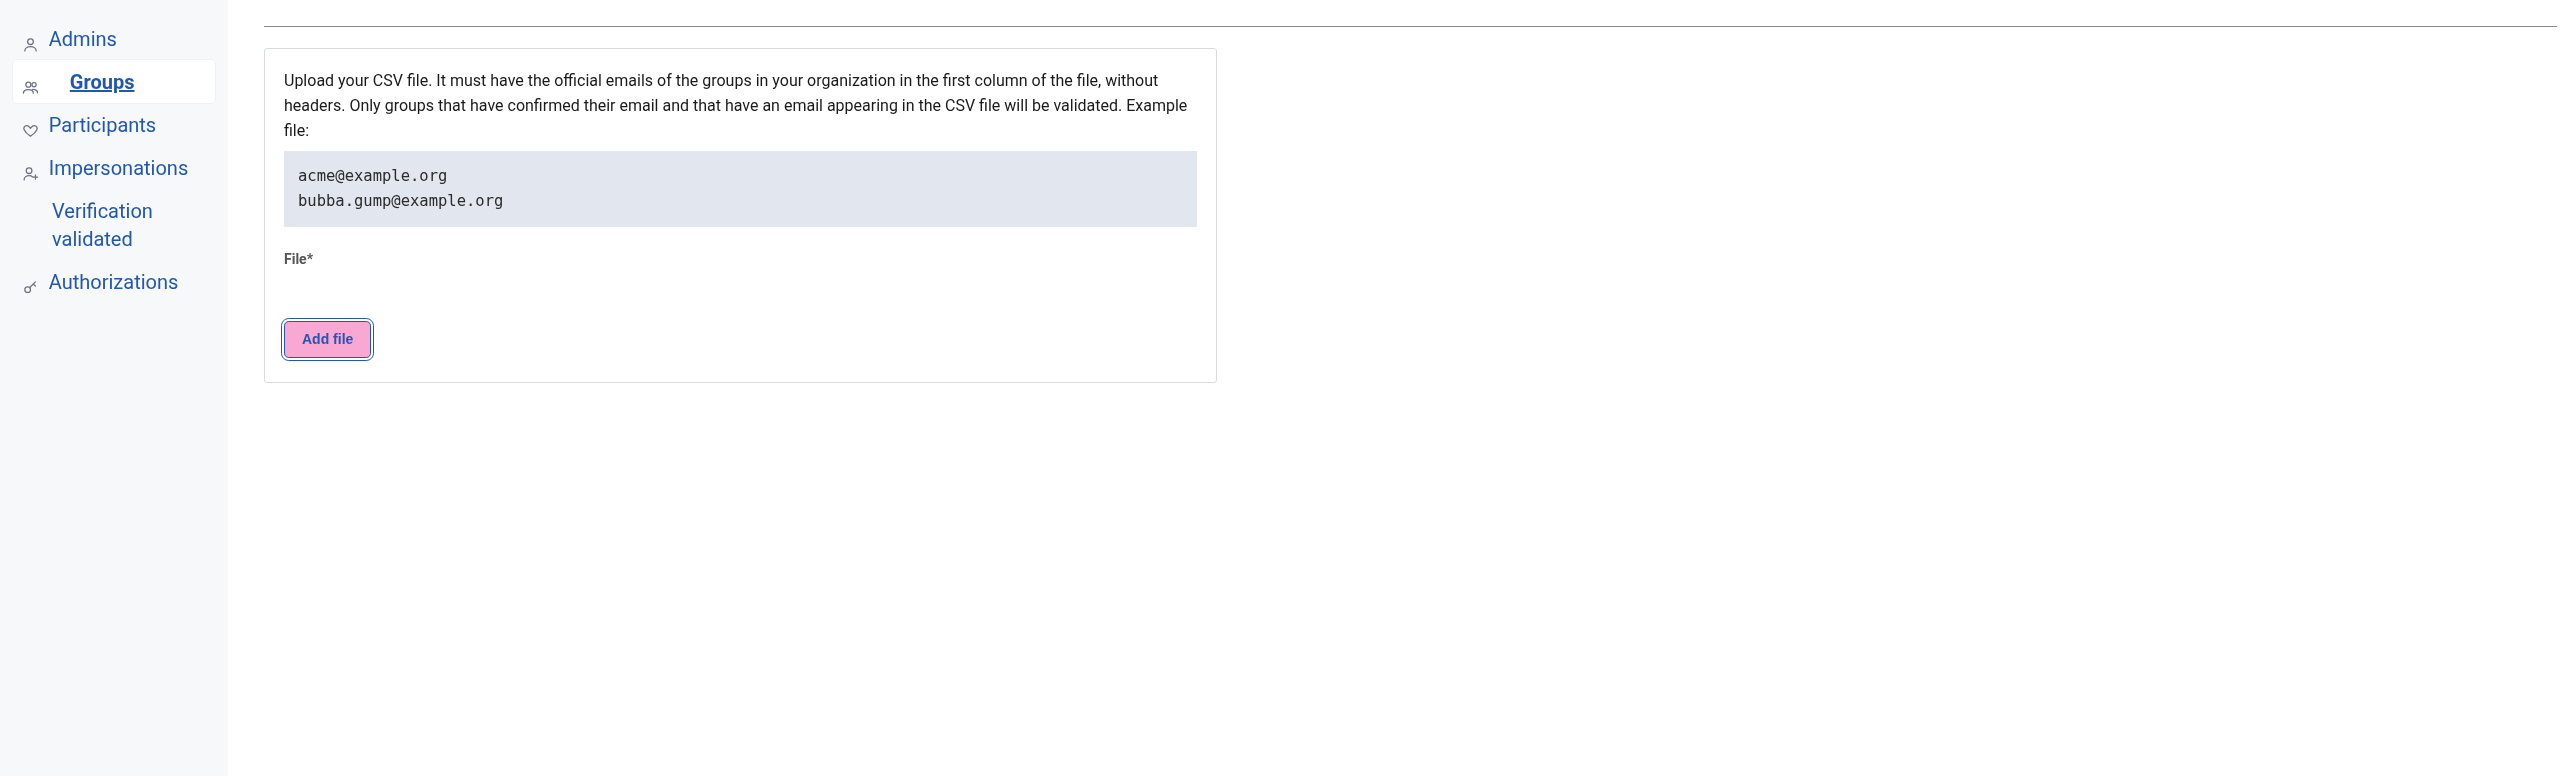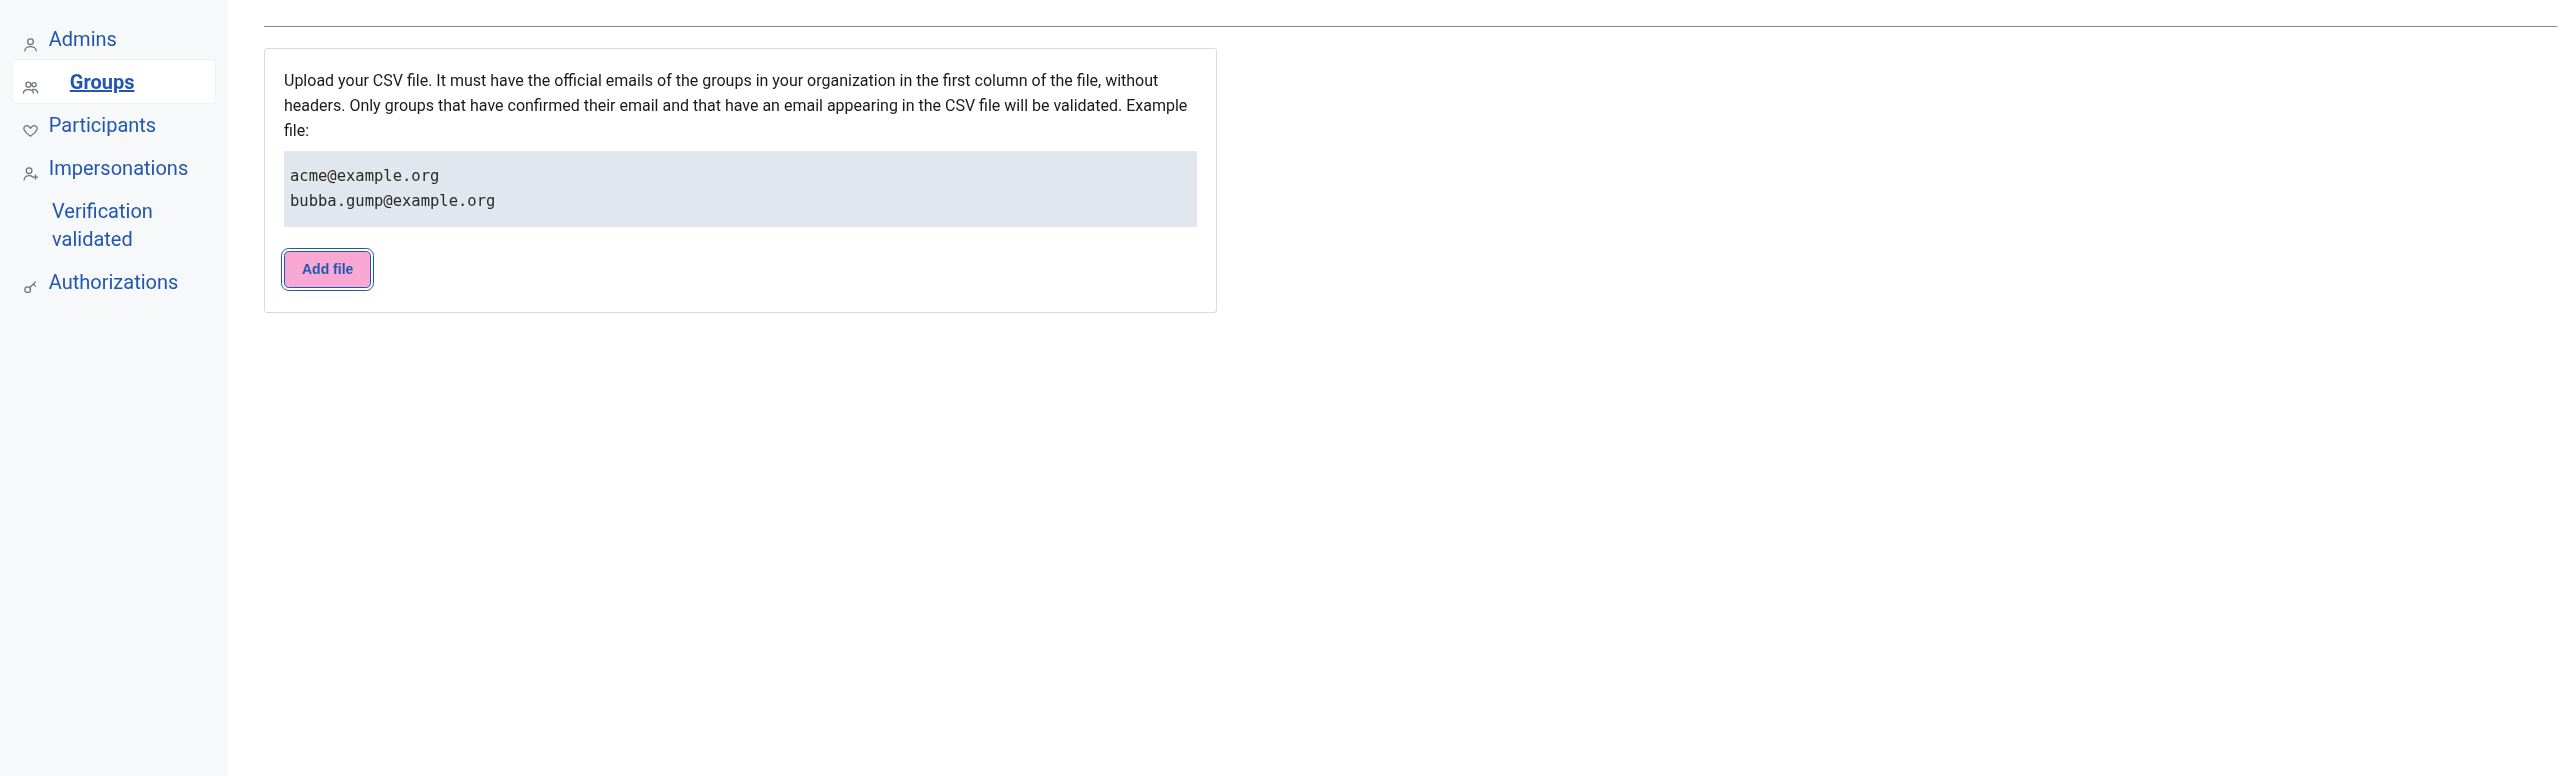--- a/index.html
+++ b/index.html
@@ -74,21 +74,21 @@
     width: 100%;
   }
   .desc {
     font-size: 16px;
     line-height: 1.55;
     color: #1a1a1a;
     margin-bottom: 7.5px;
   }
   .code-block {
     background: #e2e6ef;
-    padding: 13px 6px;
+    padding: 13px 14px;
     font-family: ui-monospace, SFMono-Regular, Menlo, Consolas, monospace;
     font-size: 15.5px;
     line-height: 1.6;
     white-space: pre;
     color: #2b2b2b;
     margin-top: 5.6px;
     margin-bottom: 24.4px;
   }
   .field-label {
     font-size: 14px;
@@ -178,17 +178,18 @@
 </nav>
 
 <main class="main">
   <hr class="rule">
 
   <div class="card">
     <p class="desc">Upload your CSV file. It must have the official emails of the groups in your organization in the first column of the file, without headers. Only groups that have confirmed their email and that have an email appearing in the CSV file will be validated. Example file:</p>
     <pre class="code-block">acme@example.org
 bubba.gump@example.org</pre>
 
+    <label class="field-label">File*</label>
 
     <button class="add-file-btn">Add file</button>
   </div>
 </main>
 
 
 </body></html>

